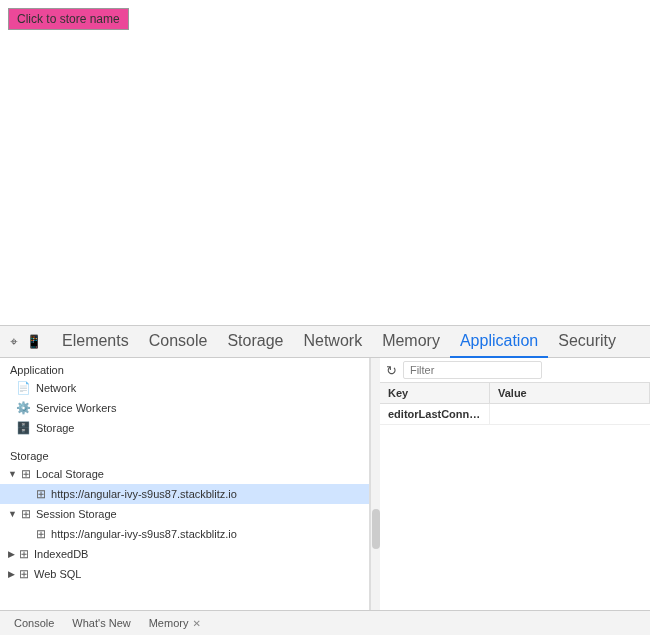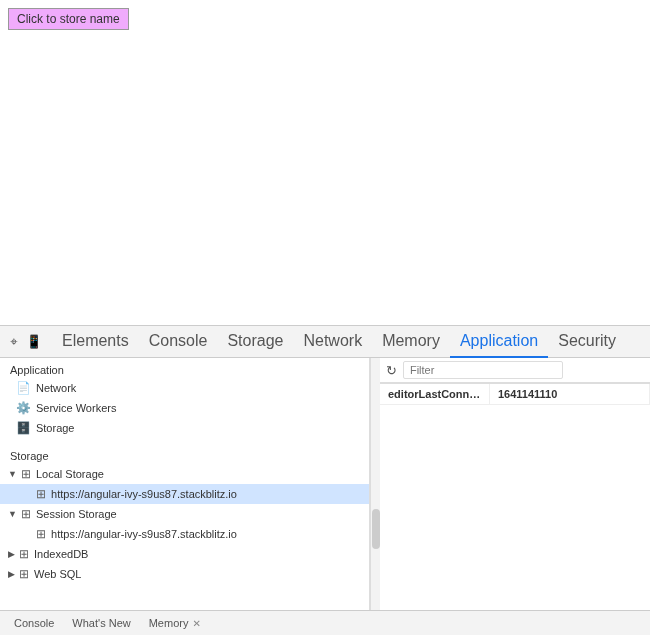--- a/index.html
+++ b/index.html
@@ -10,21 +10,21 @@
       width: 100%;
       height: 325px;
       background: #fff;
       display: flex;
       align-items: flex-start;
       padding: 8px;
     }
 
     .store-name-btn {
       border: 1px solid #999;
-      background: #f0abfc;
+      background: #ec4899;
       padding: 3px 8px;
       font-size: 12px;
       cursor: pointer;
       color: #333;
     }
 
     
     .devtools {
       width: 650px;
       height: 310px;
@@ -184,21 +184,21 @@
       font-size: 13px;
       margin-right: 6px;
       cursor: pointer;
     }
 
     .filter-input {
       border: 1px solid #ddd;
       border-radius: 2px;
       padding: 2px 6px;
       font-size: 11px;
-      width: 160px;
+      width: 139px;
       outline: none;
       color: #333;
     }
 
     .data-table {
       flex: 1;
       overflow: hidden;
     }
 
     .table-header {
@@ -344,24 +344,25 @@
 
     <div class="right-panel">
 
       <div class="filter-bar">
         <span class="refresh-icon">↻</span>
         <input class="filter-input" type="text" placeholder="Filter" style="">
       </div>
 
       <div class="data-table">
         <div class="table-header">
+          <div class="col col-key">Key</div>
+          <div class="col col-value">Value</div>
         </div>
         <div class="table-row-item">
           <div class="col col-key">editorLastConnec...</div>
-          <div class="col col-value">1641141110</div>
         </div>
       </div>
     </div>
   </div>
 
   <div class="bottom-tabs">
     <div class="bottom-tab">
       <span>Console</span>
     </div>
     <div class="bottom-tab">

